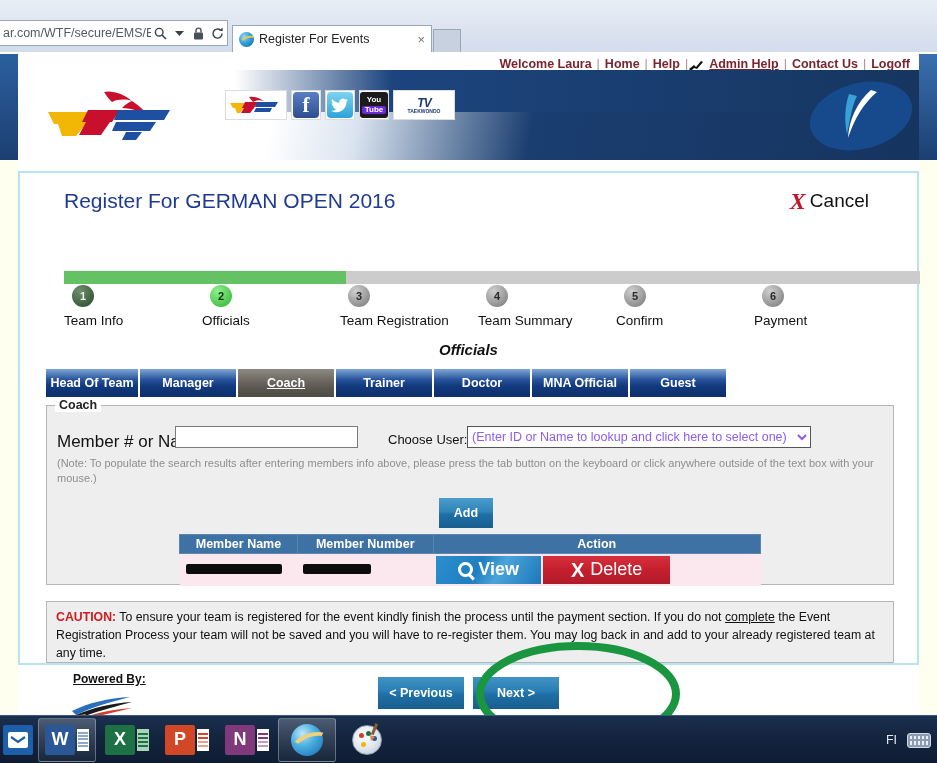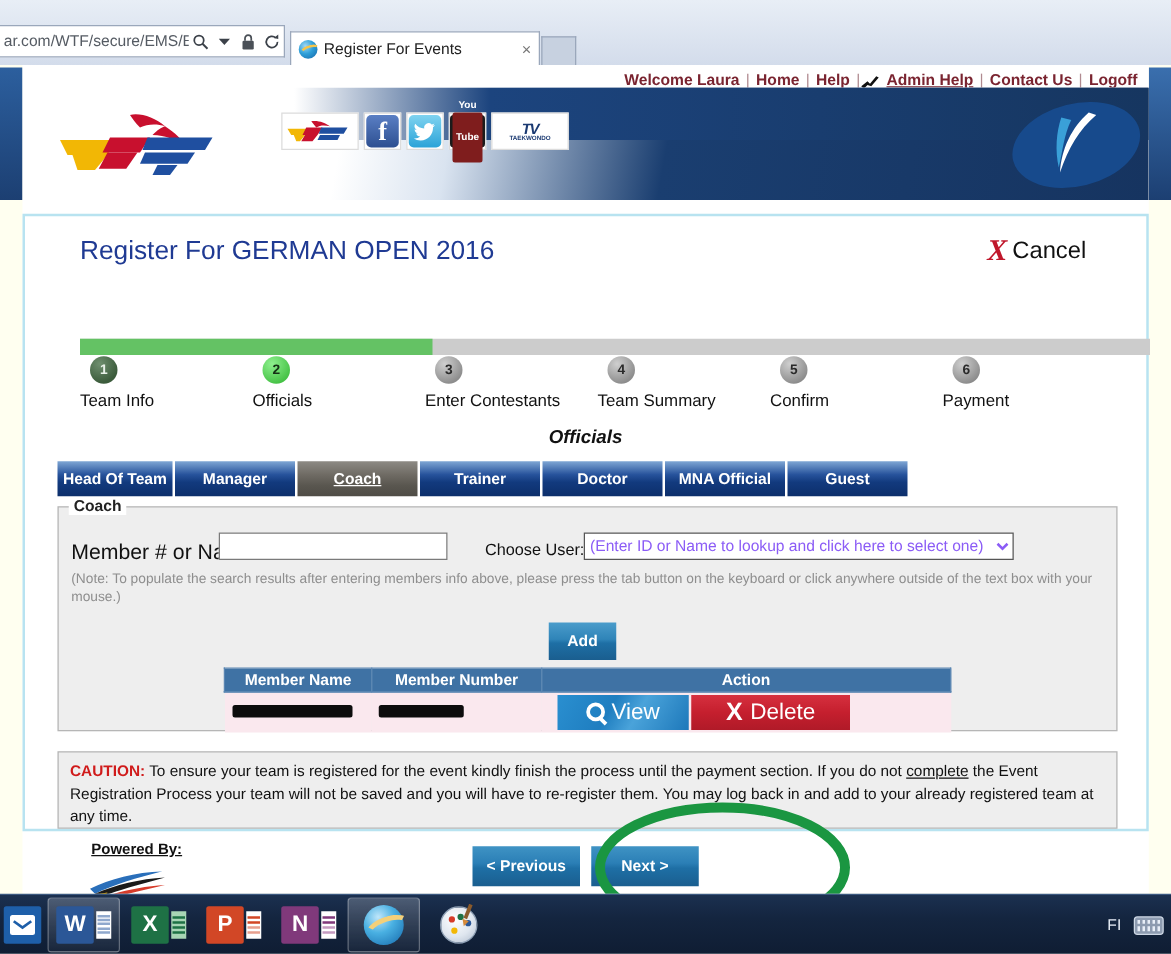--- a/index.html
+++ b/index.html
@@ -169,21 +169,21 @@
     background: linear-gradient(#7fd3f0, #2ba3d8);
     color: #fff; font-weight: bold; font-size: 17px;
     display: flex; align-items: center; justify-content: center;
   }
   .yt-ic {
     width: 28px; height: 26px; border-radius: 3px;
     background: #1b1b1b; color:#fff;
     font-size: 8px; font-weight: bold; line-height: 1.05;
     display:flex; flex-direction: column; align-items:center; justify-content:center;
   }
-  .yt-ic .ytb { background:#7f1d1d; color:#fff; padding: 16px 3px; border-radius: 2px; margin-top:1px;}
+  .yt-ic .ytb { background:#6d28d9; color:#fff; padding: 0 3px; border-radius: 2px; margin-top:1px;}
   .tv-ic {
     width: 58px; height: 26px; background:#fff;
     display:flex; flex-direction:column; align-items:center; justify-content:center;
     line-height: 1;
   }
   .tv-ic .tv-top { font-size: 12px; font-weight: bold; font-style: italic; color:#1b3a72; letter-spacing:-1px;}
   .tv-ic .tv-bot { font-size: 5px; font-weight: bold; color:#1b3a72; letter-spacing:0px;}
   
   #oval-logo {
     position: absolute; left: 786px; top: 8px;
@@ -328,24 +328,24 @@
     background: #fae8ee;
     height: 32px; border: none;
     vertical-align: middle;
     padding: 0 6px;
     font-size: 12.5px;
   }
   .redact-bar { display:inline-block; height: 10px; background: #0c0c0c; border-radius: 2px; }
   .act-cell { padding: 0 !important; }
   .act-wrap { display: flex; align-items: center; gap: 0px; }
   .btn-view {
-    width: 105px; height: 28px; margin-left: 13px;
+    width: 105px; height: 28px; margin-left: 3px;
     background: linear-gradient(120deg, #2a8fd0 0%, #1f7ec0 40%, #4aa3da 60%, #1d78ba 100%);
     color: #ffffff; display: flex; align-items: center; justify-content: center; gap: 5px;
-    font-size: 18px; cursor: pointer;
+    font-size: 18px; cursor: pointer; font-weight: bold;
   }
   .btn-delete {
     width: 127px; height: 28px; margin-left: 2px;
     background: linear-gradient(#d6303f 0%, #c51f2e 50%, #b01a28 100%);
     color: #ffffff; display: flex; align-items: center; justify-content: center; gap: 6px;
     font-size: 18px; cursor: pointer;
   }
   .mag-icon {
     width: 15px; height: 15px; border: 3px solid #ffffff; border-radius: 50%;
     position: relative; flex: none;
@@ -610,21 +610,21 @@
       <div class="step" style="left:0px;">
         <div class="step-bubble bub-done">1</div>
         <div class="step-label">Team Info</div>
       </div>
       <div class="step" style="left:138px;">
         <div class="step-bubble bub-active">2</div>
         <div class="step-label">Officials</div>
       </div>
       <div class="step" style="left:276px;">
         <div class="step-bubble bub-todo">3</div>
-        <div class="step-label">Enter Contestants</div>
+        <div class="step-label">Team Registration</div>
       </div>
       <div class="step" style="left:414px;">
         <div class="step-bubble bub-todo">4</div>
         <div class="step-label">Team Summary</div>
       </div>
       <div class="step" style="left:552px;">
         <div class="step-bubble bub-todo">5</div>
         <div class="step-label">Confirm</div>
       </div>
       <div class="step" style="left:690px;">

